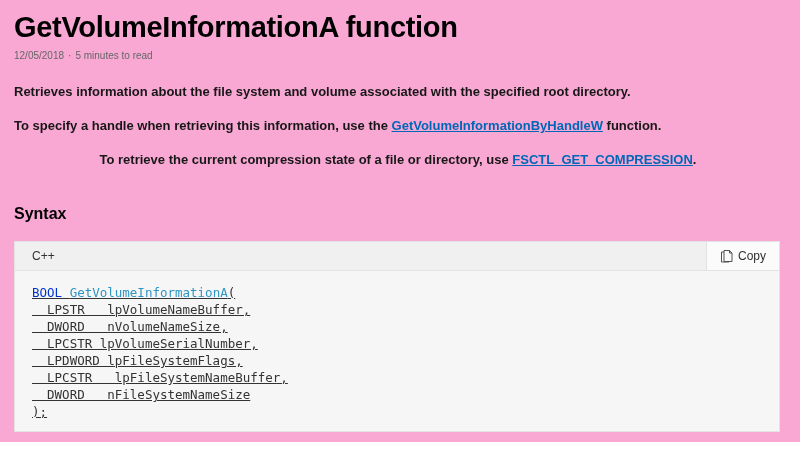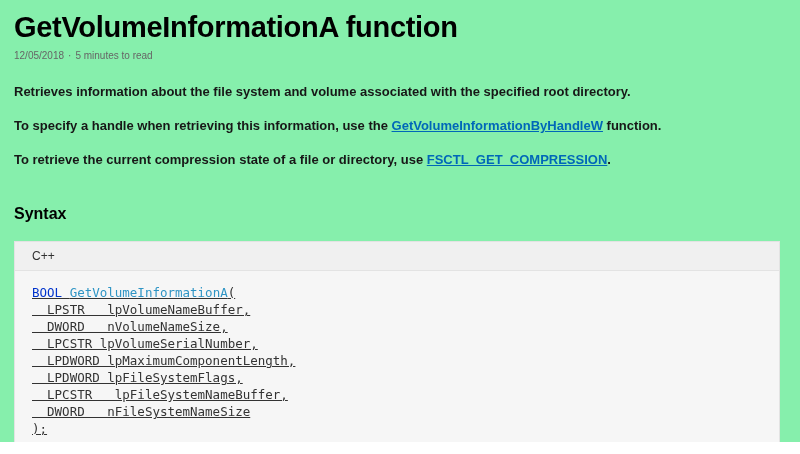--- a/index.html
+++ b/index.html
@@ -5,21 +5,21 @@
   html, body { margin: 0; padding: 0; background: #ffffff; }
   .page {
     position: relative;
     width: 800px;
     height: 442px;
     overflow: hidden;
     box-sizing: border-box;
     padding: 8px 18px 0 14px;
     font-family: "Liberation Sans", sans-serif;
     color: #171717;
-    background: #86efac;
+    background: #f9a8d4;
   }
   .title {
     margin: 0;
     font-size: 29px;
     font-weight: 700;
     letter-spacing: -0.3px;
     color: #000000;
     line-height: 38px;
   }
   .meta {
@@ -29,21 +29,21 @@
   }
   .meta .sep { margin: 0 4px; }
   .body-text p {
     margin: 0;
     font-size: 13px;
     line-height: 18px;
     font-weight: bold;
   }
   .p1 { margin-top: 22px !important; }
   .p2 { margin-top: 16px !important; }
-  .p3 { margin-top: 16px !important; }
+  .p3 { margin-top: 16px !important; text-align: center; }
   a.doclink {
     color: #0067b8;
     text-decoration: underline;
     cursor: pointer;
   }
   .syntax-heading {
     margin: 32px 0 0 0;
     font-size: 16px;
     font-weight: 700;
     color: #000000;
@@ -118,27 +118,36 @@
     <p class="p3">
       <span>To retrieve the current compression state of a file or directory, use </span><a class="doclink">FSCTL_GET_COMPRESSION</a><span>.</span>
     </p>
   </div>
 
   <h2 class="syntax-heading">Syntax</h2>
 
   <div class="code-block">
     <div class="code-header">
       <span class="lang-label">C++</span>
+      <button class="copy-button">
+        <span>
+          <svg width="13" height="14" viewBox="0 0 13 14" fill="none" xmlns="http://www.w3.org/2000/svg">
+            <path d="M4 1.5 H9.5 L12 4 V12.5 H4 Z" stroke="#505050" stroke-width="1" fill="none"></path>
+            <path d="M9.5 1.5 V4 H12" stroke="#505050" stroke-width="1" fill="none"></path>
+            <path d="M4 3 H1.5 V13 H9 V12.5" stroke="#505050" stroke-width="1" fill="none"></path>
+          </svg>
+        </span>
+        <span>Copy</span>
+      </button>
     </div>
     <div class="code-body">
         <div class="code-line"><span class="tok-keyword">BOOL </span><span class="tok-function">GetVolumeInformationA</span><span class="tok-plain">(</span></div>
         <div class="code-line"><span class="tok-plain">  LPSTR   lpVolumeNameBuffer,</span></div>
         <div class="code-line"><span class="tok-plain">  DWORD   nVolumeNameSize,</span></div>
         <div class="code-line"><span class="tok-plain">  LPCSTR lpVolumeSerialNumber,</span></div>
-        <div class="code-line"><span class="tok-plain">  LPDWORD lpMaximumComponentLength,</span></div>
         <div class="code-line"><span class="tok-plain">  LPDWORD lpFileSystemFlags,</span></div>
         <div class="code-line"><span class="tok-plain">  LPCSTR   lpFileSystemNameBuffer,</span></div>
         <div class="code-line"><span class="tok-plain">  DWORD   nFileSystemNameSize</span></div>
         <div class="code-line"><span class="tok-plain">);</span></div>
       </div>
   </div>
 
 </div>
 
 </body></html>

